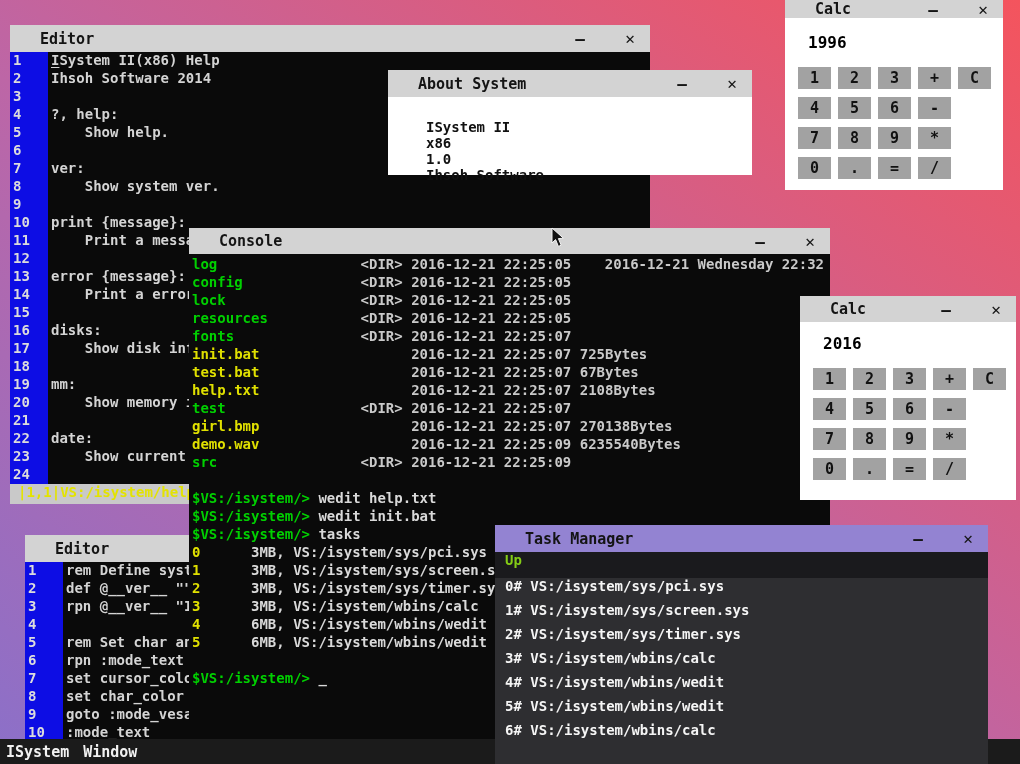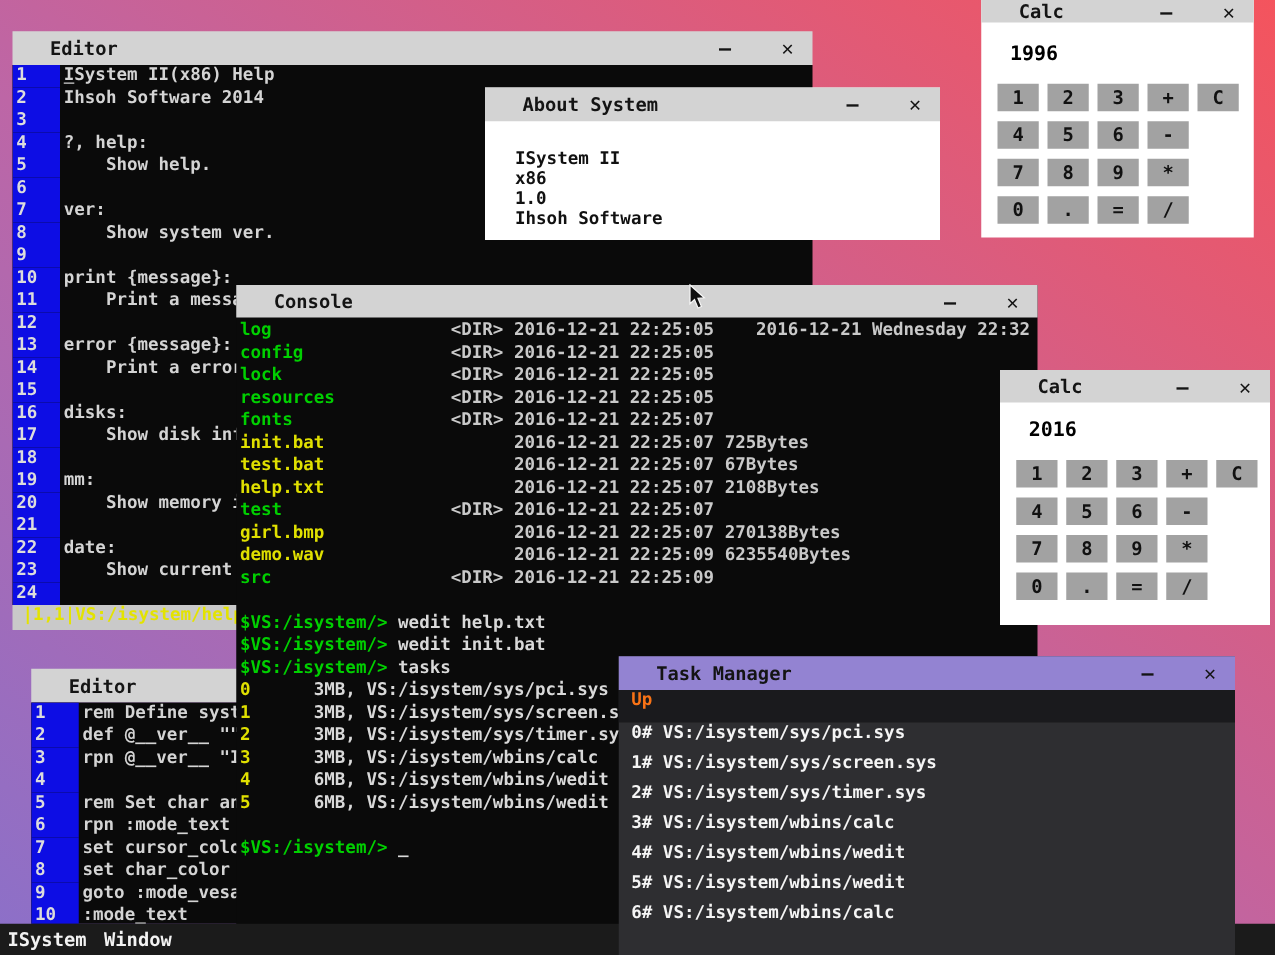--- a/index.html
+++ b/index.html
@@ -18,22 +18,22 @@
   .erow{display:flex;height:18px;line-height:18px;font:700 14px "DejaVu Sans Mono", monospace;}
   .gut{flex:none;width:38px;background:var(--gutter);color:var(--gutter_text);padding-left:3px;box-sizing:border-box;}
   .etxt{padding-left:3px;color:var(--editor_text);white-space:pre;}
   .cur{text-decoration:underline;text-underline-offset:2px;}
   .statusbar{height:20px;line-height:20px;background:var(--status_bg);color:var(--status_text);font:700 14px "DejaVu Sans Mono", monospace;padding-left:8px;white-space:pre;}
   #editor1{left:10px;top:25px;width:640px;height:479px;z-index:1;}
   #editor1 .edbody{height:432px;overflow:hidden;}
   #editor2{left:25px;top:535px;width:530px;height:204px;z-index:3;}
   #editor2 .edbody{height:177px;overflow:hidden;}
   
-  #about{left:388px;top:70px;width:364px;height:122px;z-index:2;background:#ffffff;}
-  .aboutbody{padding:22px 0 0 24px;}
+  #about{left:388px;top:70px;width:364px;height:105px;z-index:2;background:#ffffff;}
+  .aboutbody{padding:22px 0 0 38px;}
   .aline{font:700 14px "DejaVu Sans Mono", monospace;line-height:16px;color:#111;white-space:pre;}
   
   #console{left:189px;top:228px;width:641px;height:512px;z-index:4;background:var(--black);}
   #console .titlebar{height:26px;}
   .conbody{position:relative;padding:1px 0 0 3px;font:700 14px "DejaVu Sans Mono", monospace;}
   .cline{height:18px;line-height:18px;white-space:pre;}
   .sg-dir{color:var(--dir);} .sg-file{color:var(--file);} .sg-meta{color:var(--meta);}
   .sg-prompt{color:var(--prompt);} .sg-cmd{color:var(--cmd);} .sg-num{color:var(--num);}
   .clock{position:absolute;top:1px;right:6px;height:18px;line-height:18px;color:var(--meta);white-space:pre;}
   
@@ -43,21 +43,21 @@
   #calc2 .titlebar{height:26px;}
   .calcbody{padding:15px 0 0 13px;}
   #calc2 .calcbody{padding-top:12px;}
   .display{font:700 16px "DejaVu Sans Mono", monospace;color:#000000;height:20px;line-height:20px;padding-left:10px;}
   .keys{margin-top:14px;}
   .krow{display:flex;gap:7px;margin-bottom:8px;}
   .key{width:33px;height:22px;background:var(--btn);color:var(--btn_text);font:700 15px "DejaVu Sans Mono", monospace;display:flex;align-items:center;justify-content:center;cursor:default;}
   
   #taskman{left:495px;top:525px;width:493px;height:276px;z-index:7;background:var(--tm_body_bg);}
   #taskman .titlebar{background:var(--tm_titlebar);}
-  .tmheader{height:26px;line-height:26px;background:var(--tm_header_bg);color:#f97316;font:700 14px "DejaVu Sans Mono", monospace;padding-left:10px;white-space:pre;}
+  .tmheader{height:26px;line-height:26px;background:var(--tm_header_bg);color:#84cc16;font:700 14px "DejaVu Sans Mono", monospace;padding-left:10px;white-space:pre;}
   .tmrow{height:24px;line-height:24px;color:var(--tm_text);font:700 14px "DejaVu Sans Mono", monospace;padding-left:10px;white-space:pre;}
   
   #taskbar{position:absolute;left:0;top:739px;width:1020px;height:25px;background:var(--taskbar_bg);z-index:6;display:flex;align-items:center;}
   .tbitem{font:700 15px "DejaVu Sans Mono", monospace;color:var(--taskbar_text);margin-left:14px;cursor:default;white-space:pre;}
   .tbitem:first-child{margin-left:6px;}
   
   #cursor{position:absolute;left:551px;top:227px;z-index:10;}
 </style>
 </head>
 <body>

